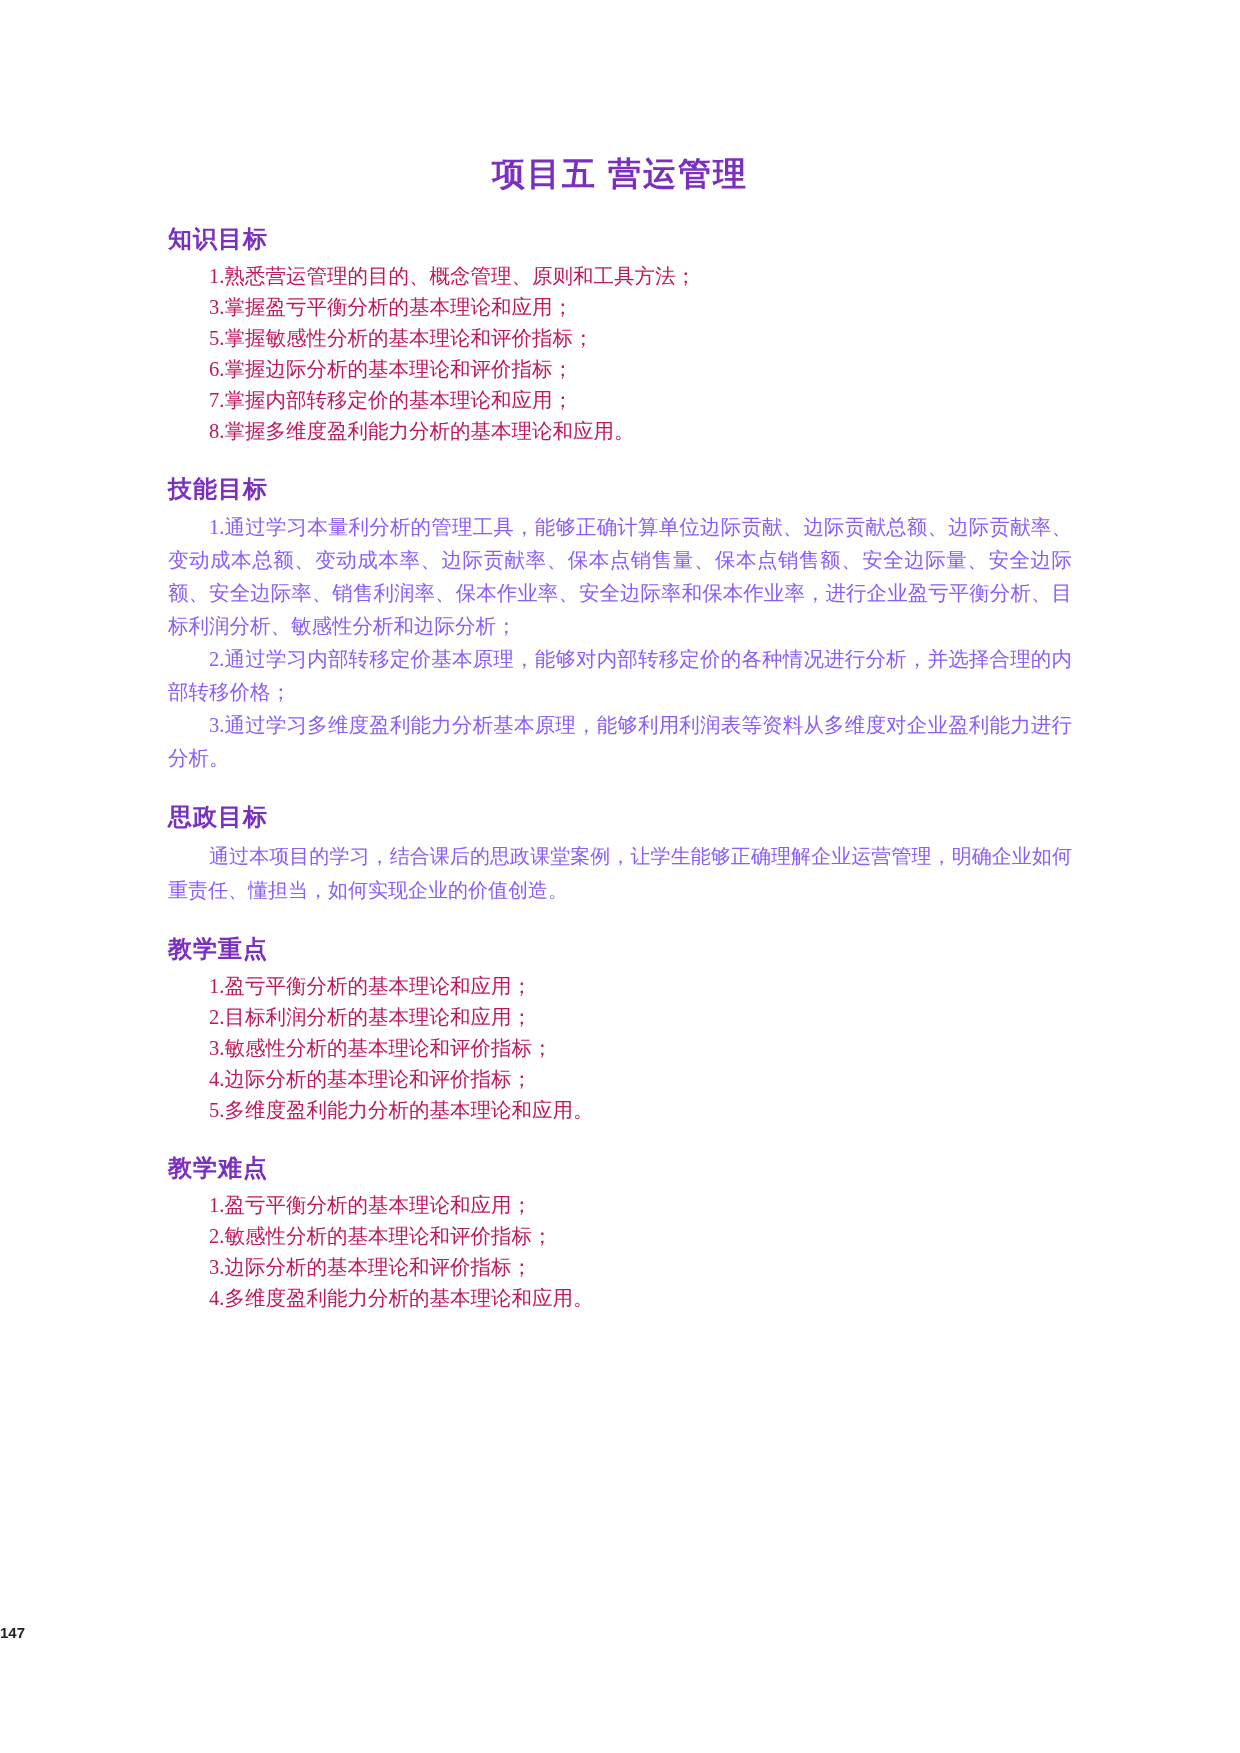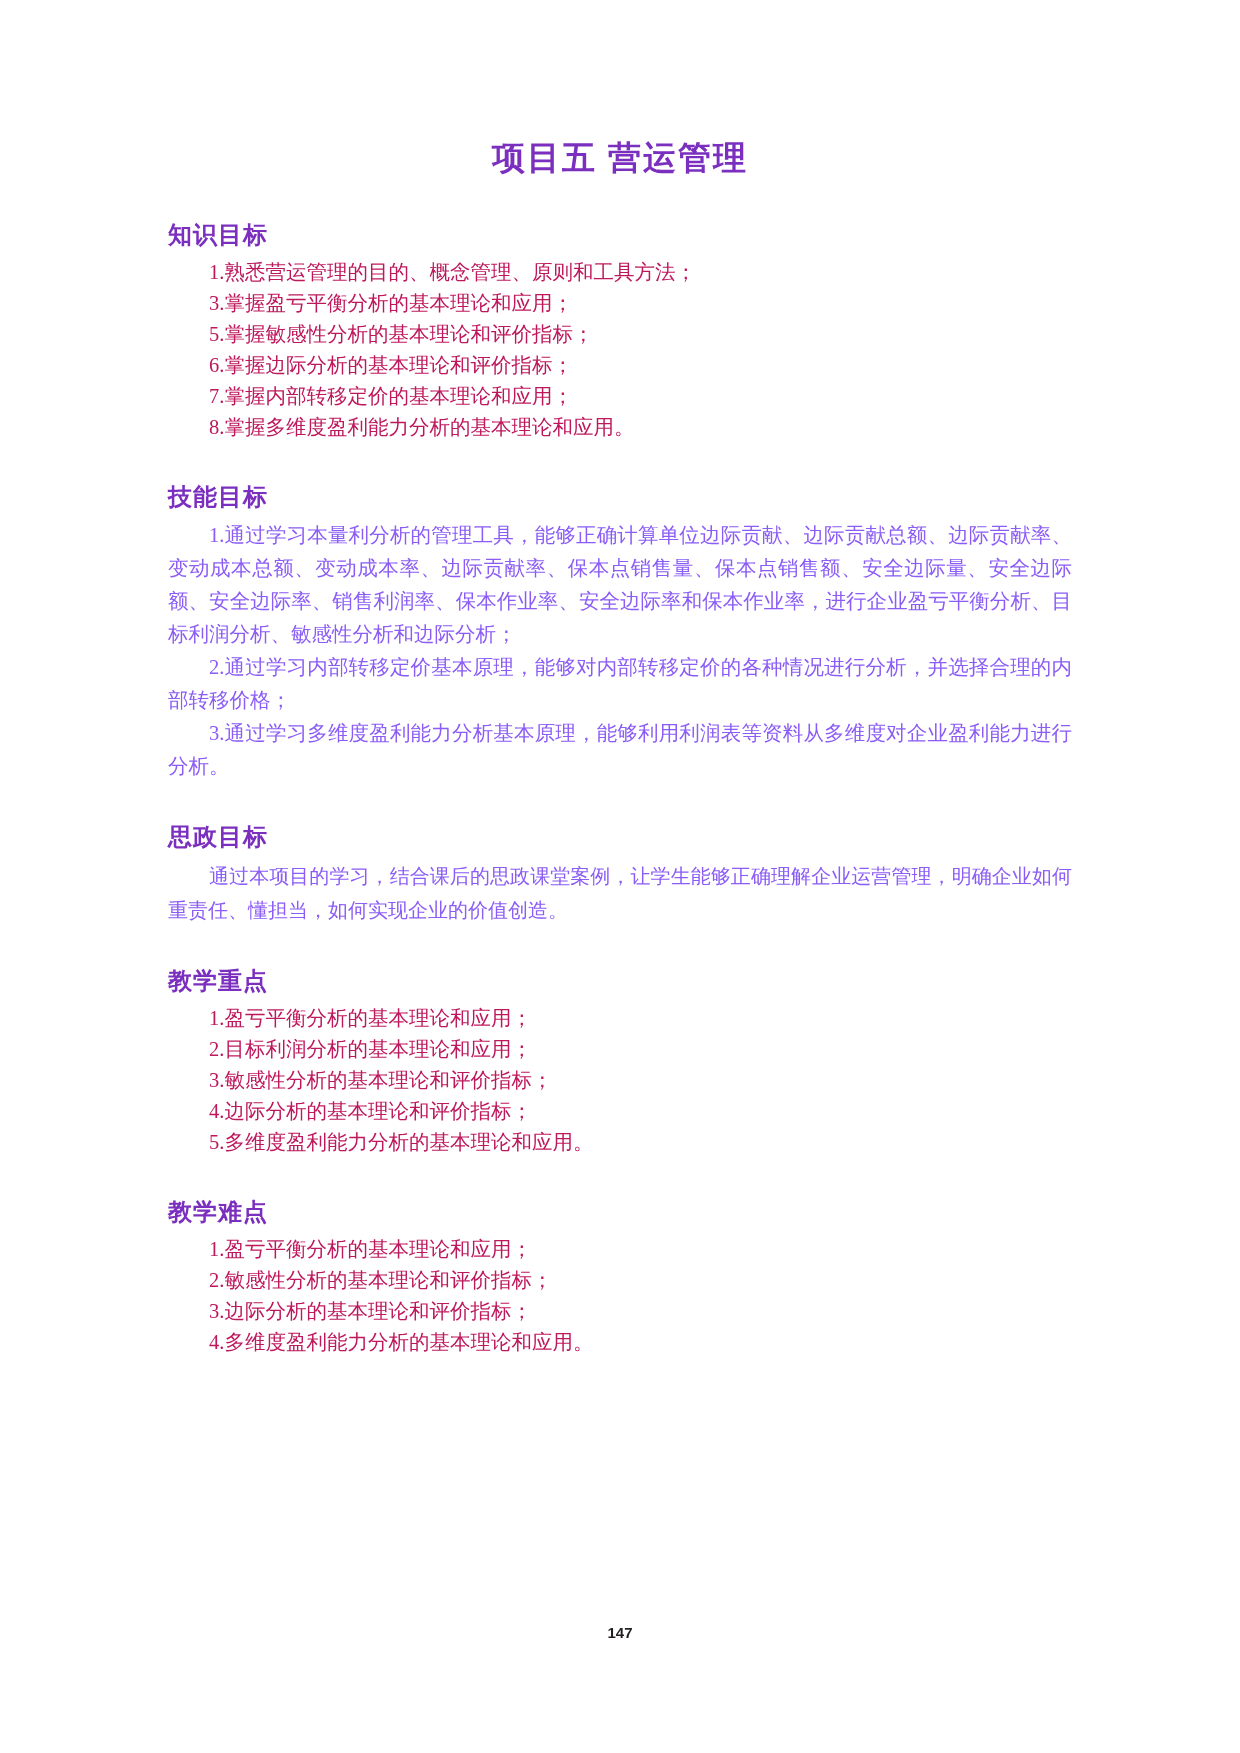--- a/index.html
+++ b/index.html
@@ -11,34 +11,34 @@
     height: 1753px;
     background: #ffffff;
     font-family: "Liberation Serif", serif;
     color: #231f20;
   }
   .page {
     position: relative;
     width: 1240px;
     height: 1753px;
     box-sizing: border-box;
-    padding: 0 168px;
+    padding: 16px 168px;
   }
   .doc-title {
     text-align: center;
     font-family: "Liberation Sans", sans-serif;
     font-weight: bold;
     font-size: 33px;
     color: #7b2fbe;
     letter-spacing: 2px;
     margin: 0;
     padding-top: 136px;
   }
   .section {
-    margin-top: 38px;
+    margin-top: 26px;
   }
   .section-heading {
     font-family: "Liberation Sans", sans-serif;
     font-weight: bold;
     font-size: 24px;
     color: #7b2fbe;
     margin: 0 0 6px 0;
     letter-spacing: 1px;
   }
   .list {
@@ -64,21 +64,21 @@
   .para.sans {
     font-family: "Liberation Sans", sans-serif;
     font-size: 20px;
     line-height: 34px;
   }
   .page-number {
     position: absolute;
     left: 0;
     right: 0;
     bottom: 112px;
-    text-align: center;
+    text-align: left;
     font-family: "Liberation Sans", sans-serif;
     font-size: 15px;
     font-weight: bold;
     color: #231f20;
   }
 </style>
 </head>
 <body>
 
 <div class="page">

